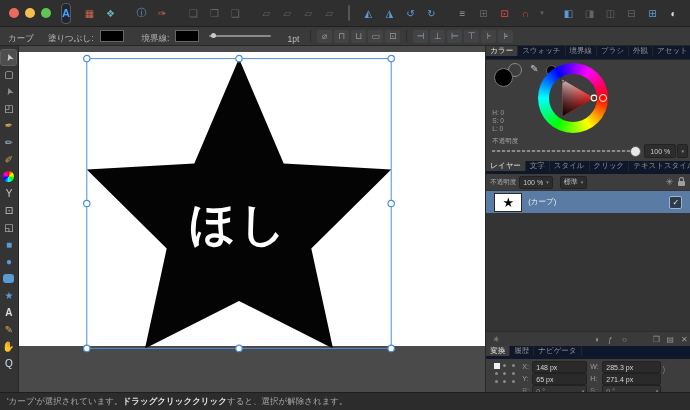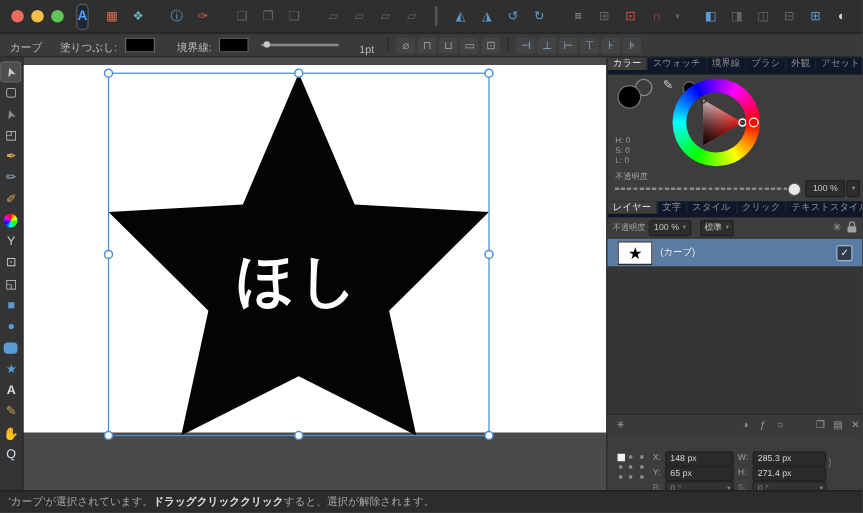--- a/index.html
+++ b/index.html
@@ -383,20 +383,25 @@
           <span class="lb-icon" style="margin-left:86px">◑</span>
           <span class="lb-icon">ƒ</span>
           <span class="lb-icon">○</span>
           <span class="lb-icon" style="margin-left:18px">❐</span>
           <span class="lb-icon">▤</span>
           <span class="lb-icon">✕</span>
         </div>
       </div>
 
       <div class="transform-panel">
+        <div class="tabrow">
+          <span class="tab active">変換</span>
+          <span class="tab">履歴</span>
+          <span class="tab">ナビゲータ</span>
+        </div>
         <div class="tp-body">
           <div class="anchor">
             <i class="sq" style="left:0;top:0"></i>
             <i style="left:9px;top:1px"></i>
             <i style="left:18px;top:1px"></i>
             <i style="left:1px;top:9px"></i>
             <i style="left:9px;top:9px"></i>
             <i style="left:18px;top:9px"></i>
             <i style="left:1px;top:17px"></i>
             <i style="left:9px;top:17px"></i>

